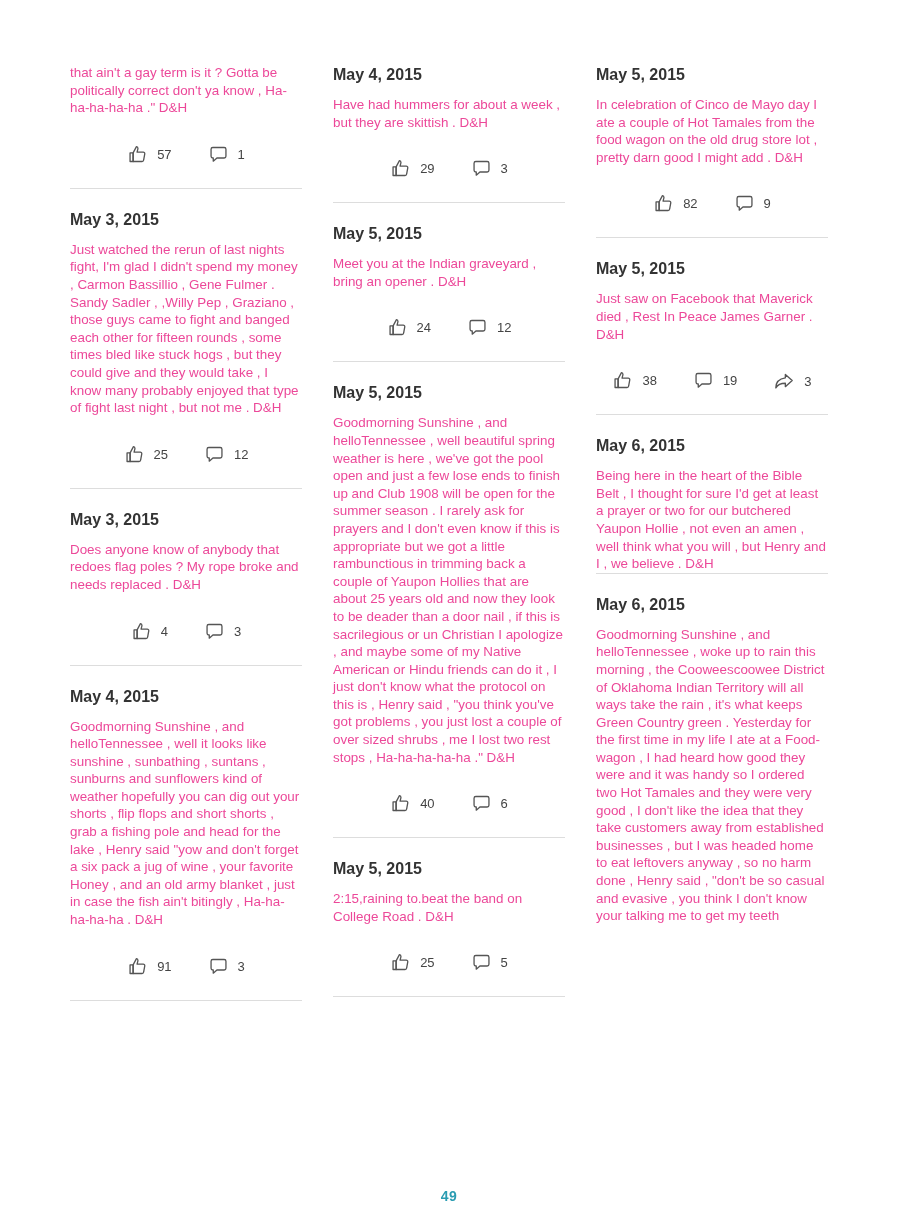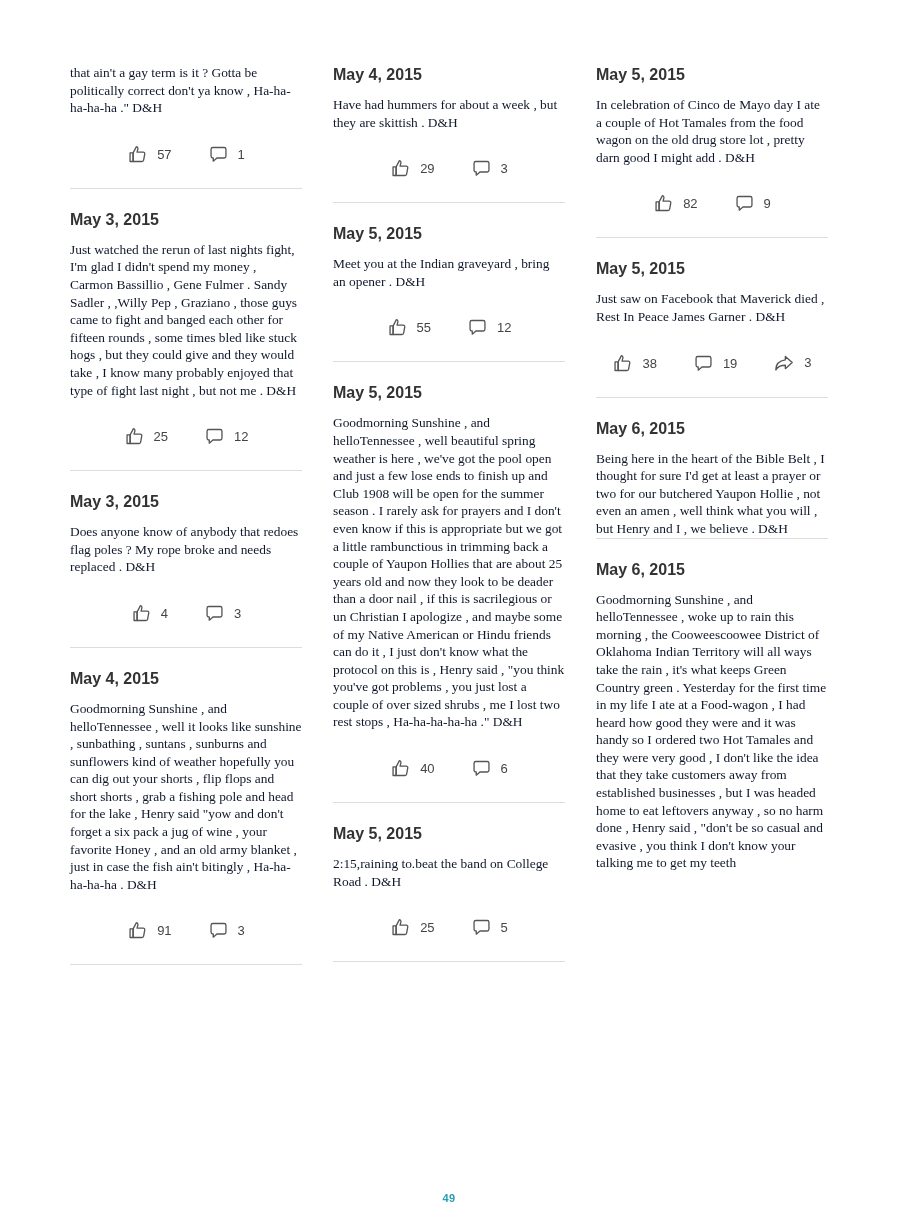--- a/index.html
+++ b/index.html
@@ -14,38 +14,37 @@
     display:flex; gap:31px;
     padding:64px 70px 0 70px;
   }
   .column { width:232px; flex:0 0 232px; }
   .post-date {
     font-size:16px; font-weight:700; color:#333333;
     margin:22px 0 12px 0; line-height:18px;
   }
   .post:first-child .post-date { margin-top:2px; }
   .post-body {
-    font-size:13.4px; line-height:17.6px; color:#0f172a;
+    font-size:13.4px; line-height:17.6px; color:#ec4899;
     word-wrap:break-word;
-    font-family:Liberation Serif, serif;
   }
   .post-actions {
-    display:flex; justify-content:center; align-items:flex-start;
+    display:flex; justify-content:center; align-items:flex-end;
     gap:36px; padding:27px 0 23px 0; color:#4a4a4a;
   }
   .action { display:flex; align-items:center; gap:9px; }
   .icon { display:inline-flex; color:#555555; }
   .icon svg { display:block; }
   .count { font-size:13px; color:#444444; }
   .post-divider {
     border:none; border-top:1px solid #dddddd; margin:0;
   }
   .page-number {
     position:absolute; left:0; bottom:24px; width:100%;
-    text-align:center; font-size:11px; font-weight:700;
+    text-align:center; font-size:14px; font-weight:700;
     color:#2a9cb2; letter-spacing:0.5px;
   }
 </style>
 </head>
 <body>
 
 <div class="page">
   <div class="columns">
       <div class="column">
   <div class="post">
@@ -183,21 +182,21 @@
     <div class="post-date">May 5, 2015</div>
     <div class="post-body">Meet you at the Indian graveyard , bring an opener . D&amp;H</div>
     <div class="post-actions">
       <span class="action">
         <span class="icon">
           <svg width="21" height="21" viewBox="0 0 24 24" fill="none" stroke="currentColor" stroke-width="1.5" stroke-linejoin="round" stroke-linecap="round">
             <path d="M7 10.2 10.8 3c1 .2 1.7 1 1.7 2 0 .3 0 .6-.1.9l-.9 3.3h7a1.8 1.8 0 0 1 1.8 2.1l-1.3 7A1.8 1.8 0 0 1 17.2 20H7z"></path>
             <path d="M7 10.2H3.5V20H7z"></path>
           </svg>
         </span>
-        <span class="count">55</span>
+        <span class="count">24</span>
       </span>
       <span class="action">
         <span class="icon">
           <svg width="21" height="21" viewBox="0 0 24 24" fill="none" stroke="currentColor" stroke-width="1.5" stroke-linejoin="round">
             <path d="M3.5 6c0-1.1.9-2 2-2h13c1.1 0 2 .9 2 2v8c0 1.1-.9 2-2 2h-8.3L6 19.6V16H5.5c-1.1 0-2-.9-2-2z"></path>
           </svg>
         </span>
         <span class="count">12</span>
       </span>
 

